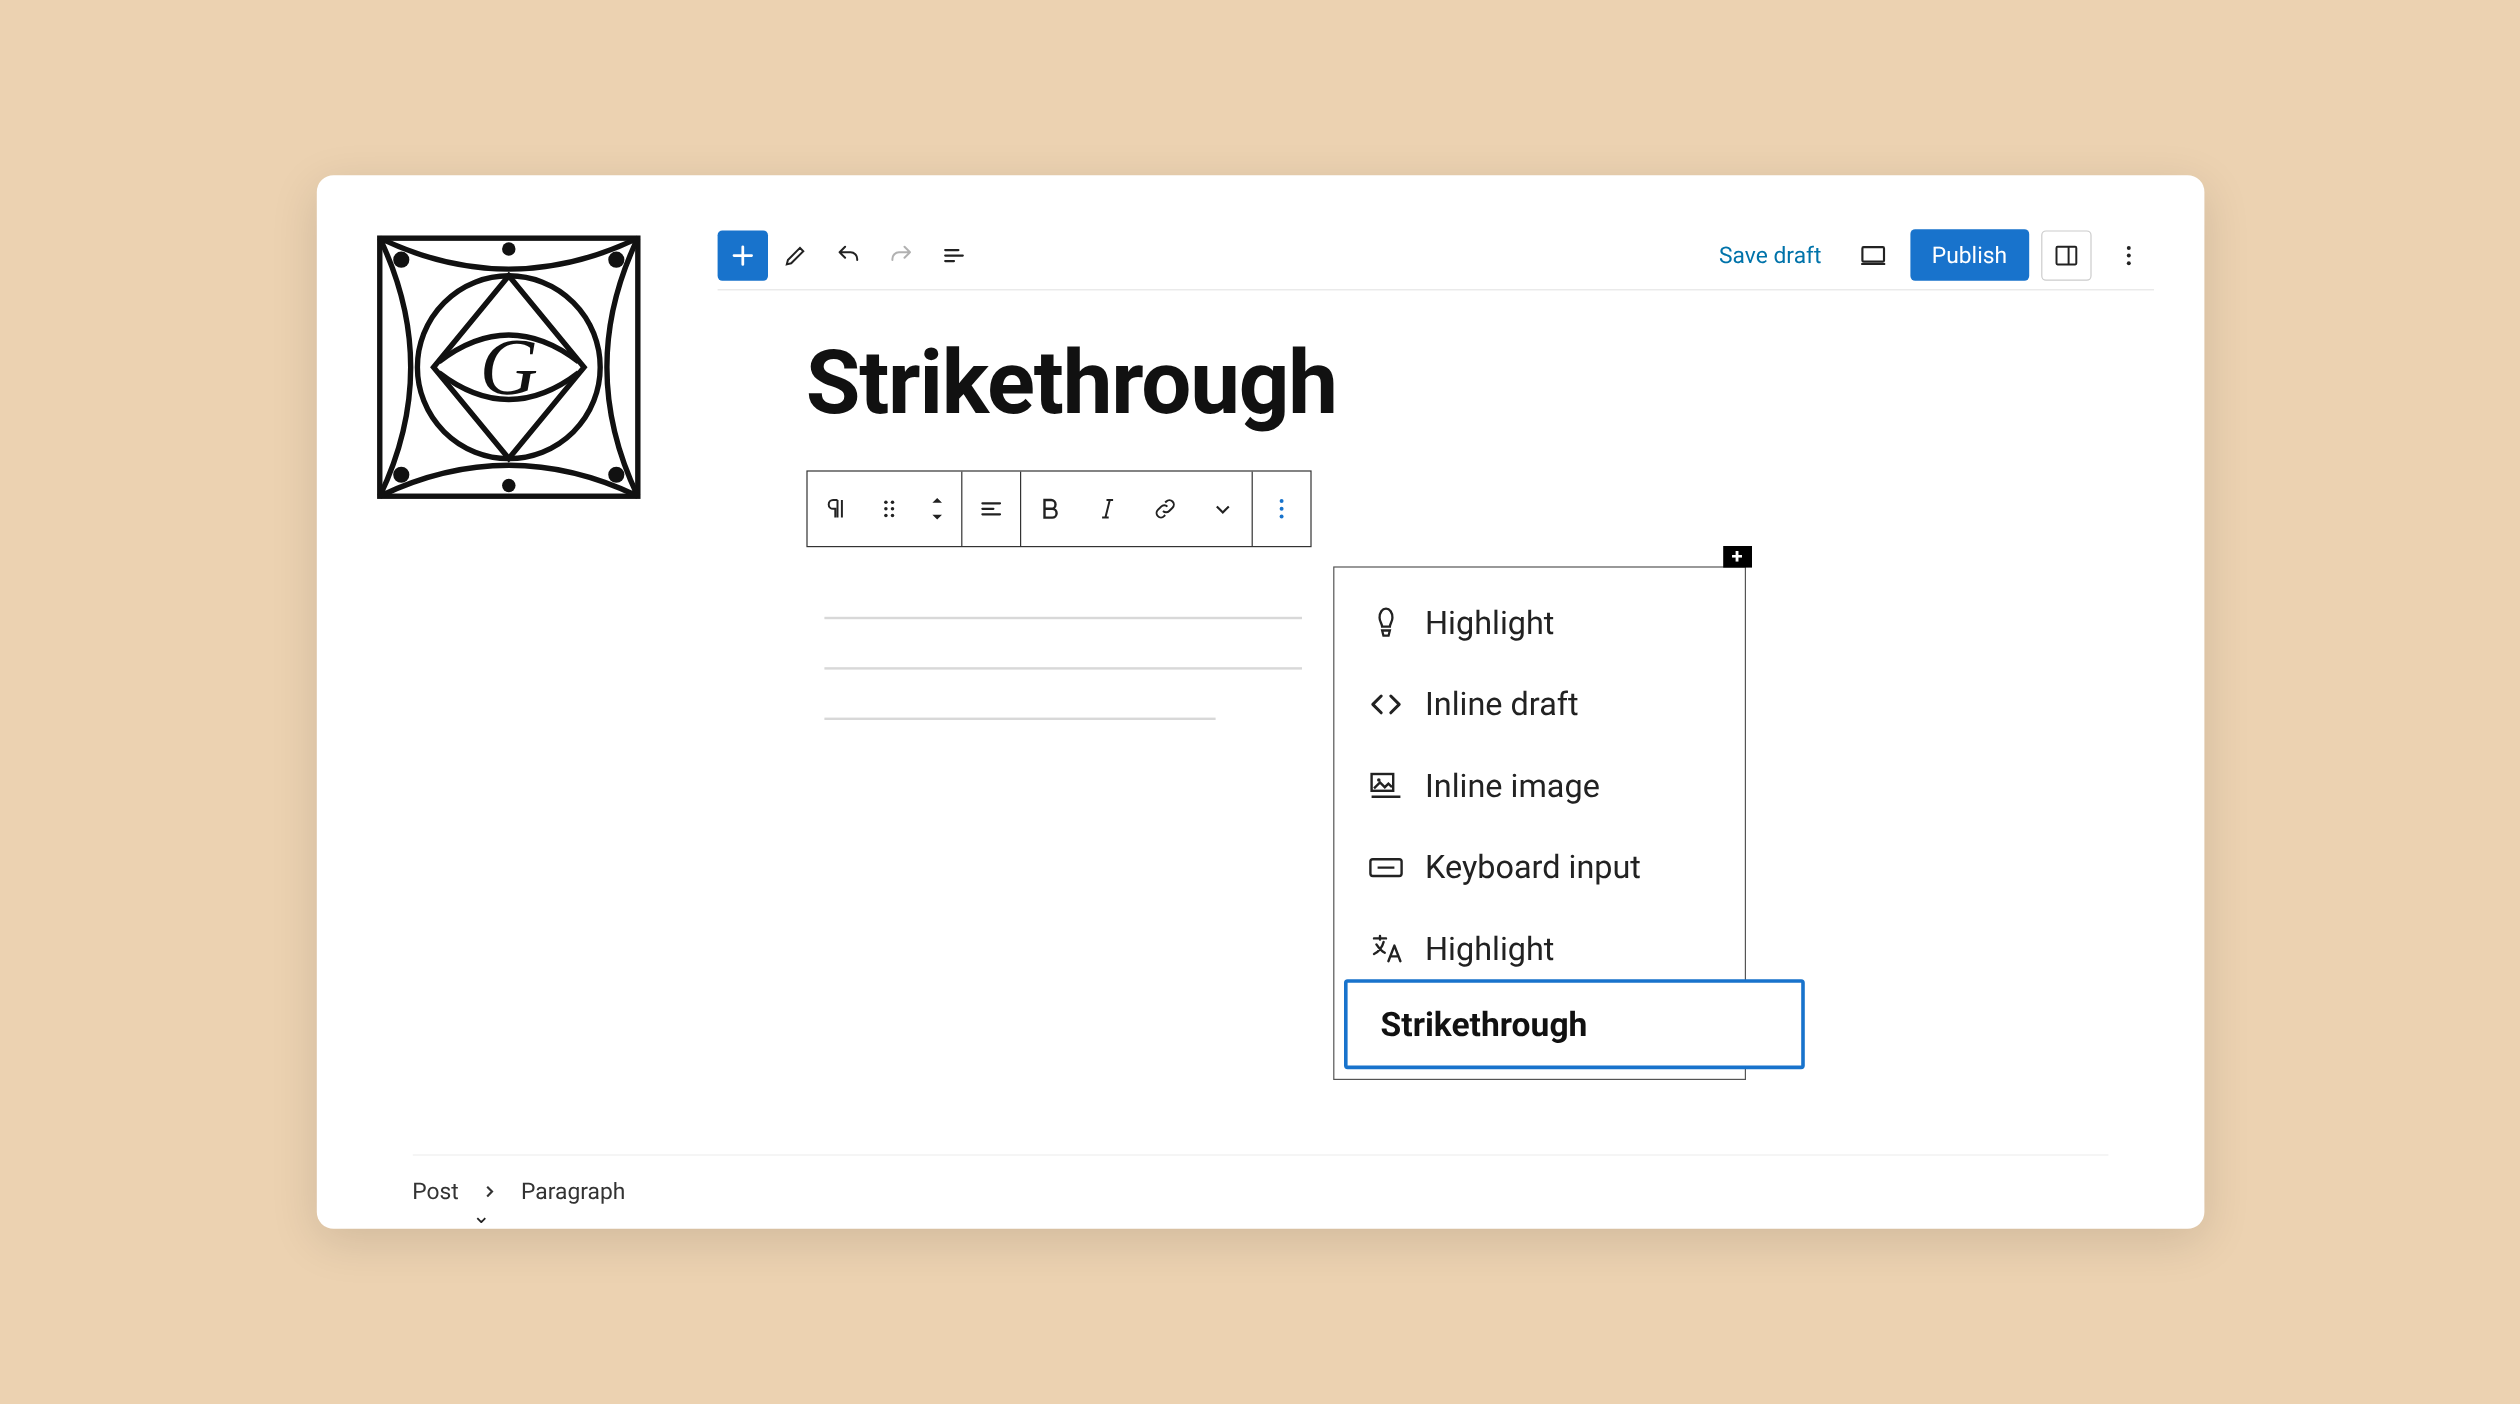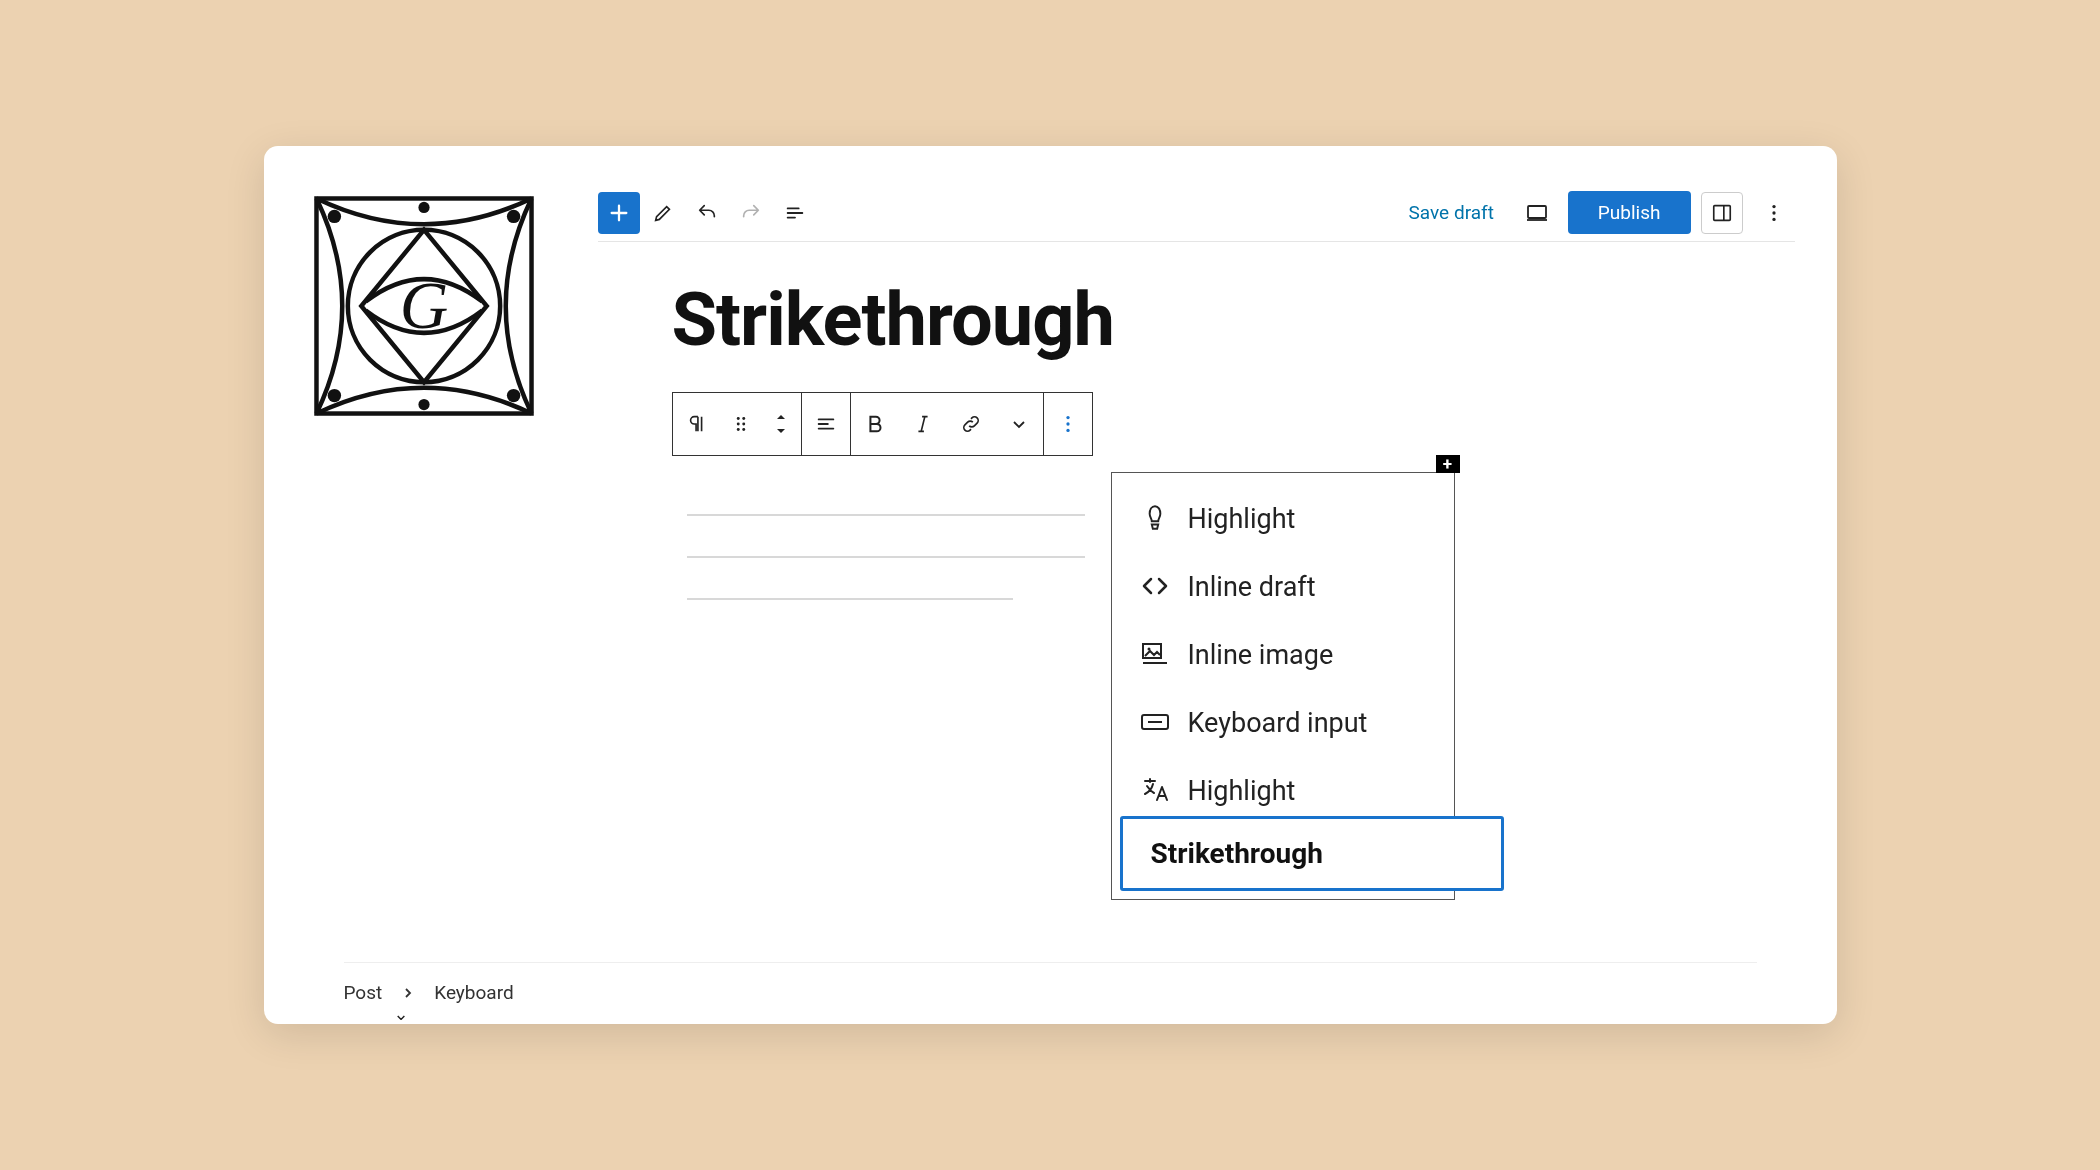--- a/index.html
+++ b/index.html
@@ -60,21 +60,21 @@
   .save-draft {
     color: #0073aa;
     font-size: 19px;
     padding: 8px 12px;
     cursor: pointer;
   }
   .publish-btn {
     background: #1873cc;
     color: #fff;
     font-size: 19px;
-    padding: 10px 30px;
+    padding: 10px 18px;
     border-radius: 4px;
     cursor: pointer;
   }
   .icon-outline-btn {
     border: 1px solid #ccc;
     border-radius: 4px;
     width: 42px;
     height: 42px;
     display: flex;
     align-items: center;
@@ -147,20 +147,21 @@
     background: #000;
     color: #fff;
     display: flex;
     align-items: center;
     justify-content: center;
     font-size: 17px;
     font-weight: 700;
   }
   .dd-item {
     display: flex;
+    align-items: center;
     gap: 18px;
     padding: 18px 28px;
     font-size: 27px;
     color: #222;
     cursor: pointer;
   }
   .dd-item .dd-icon {
     width: 30px;
     height: 30px;
     display: flex;
@@ -414,17 +415,17 @@
     </div>
   </div>
 
   <div class="breadcrumb">
     <span>Post</span>
     <span class="bc-sep">
       <svg width="12" height="12" viewBox="0 0 12 12">
           <path d="M4 2l4 4-4 4" stroke="#333" stroke-width="1.8" fill="none"></path>
         </svg>
     </span>
-    <span>Keyboard</span>
+    <span>Paragraph</span>
   </div>
 
   <div class="caret-mark">⌄</div>
 </div>
 
 </body></html>

